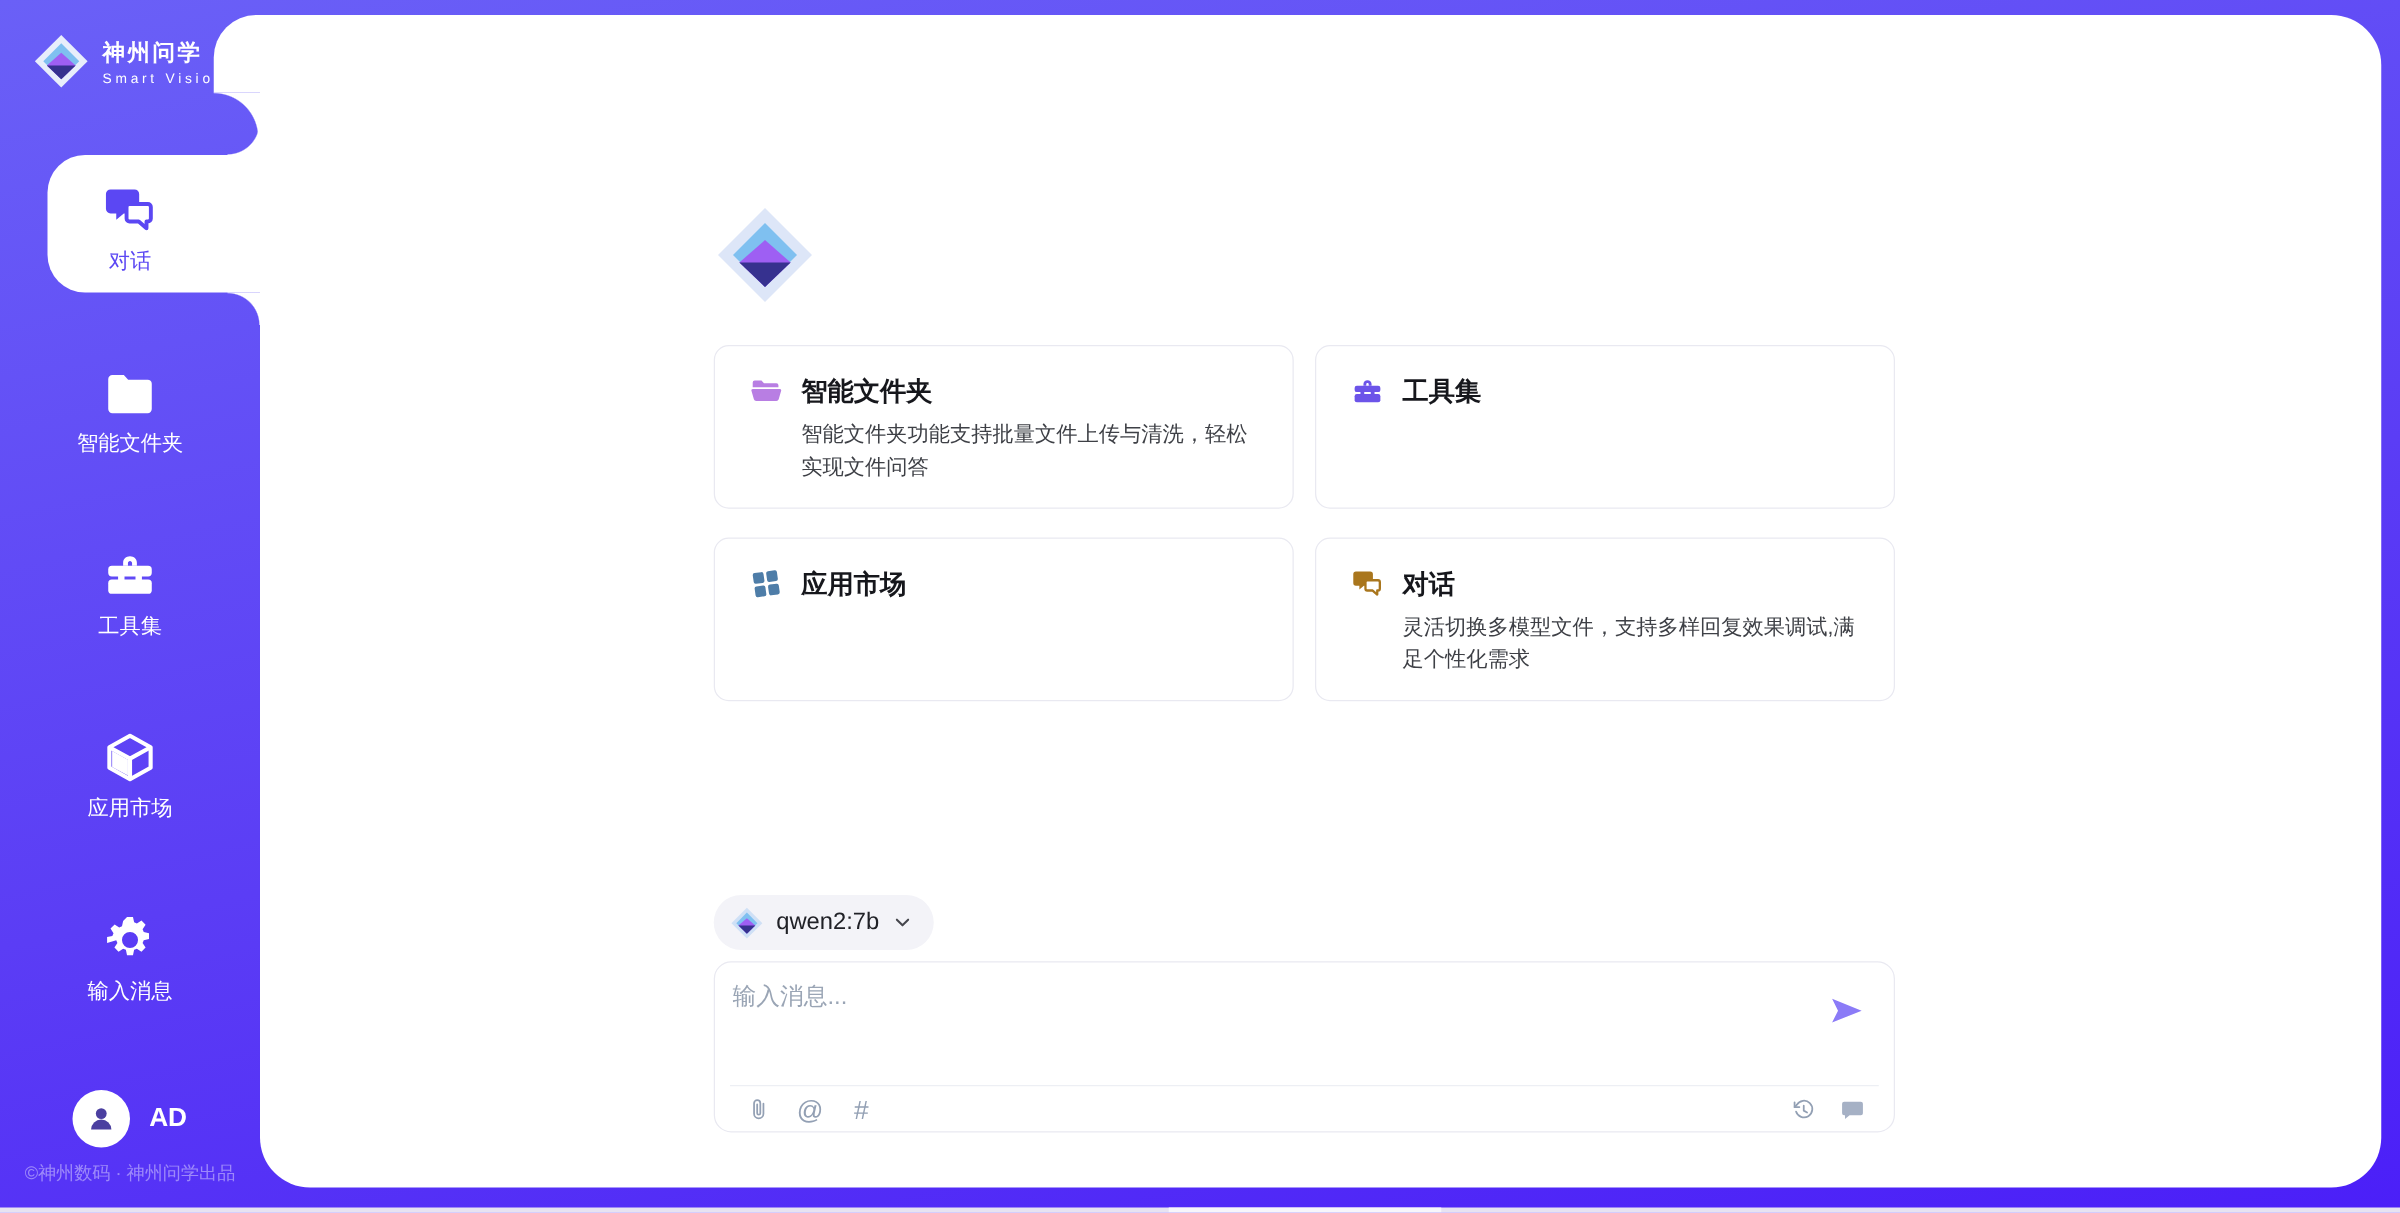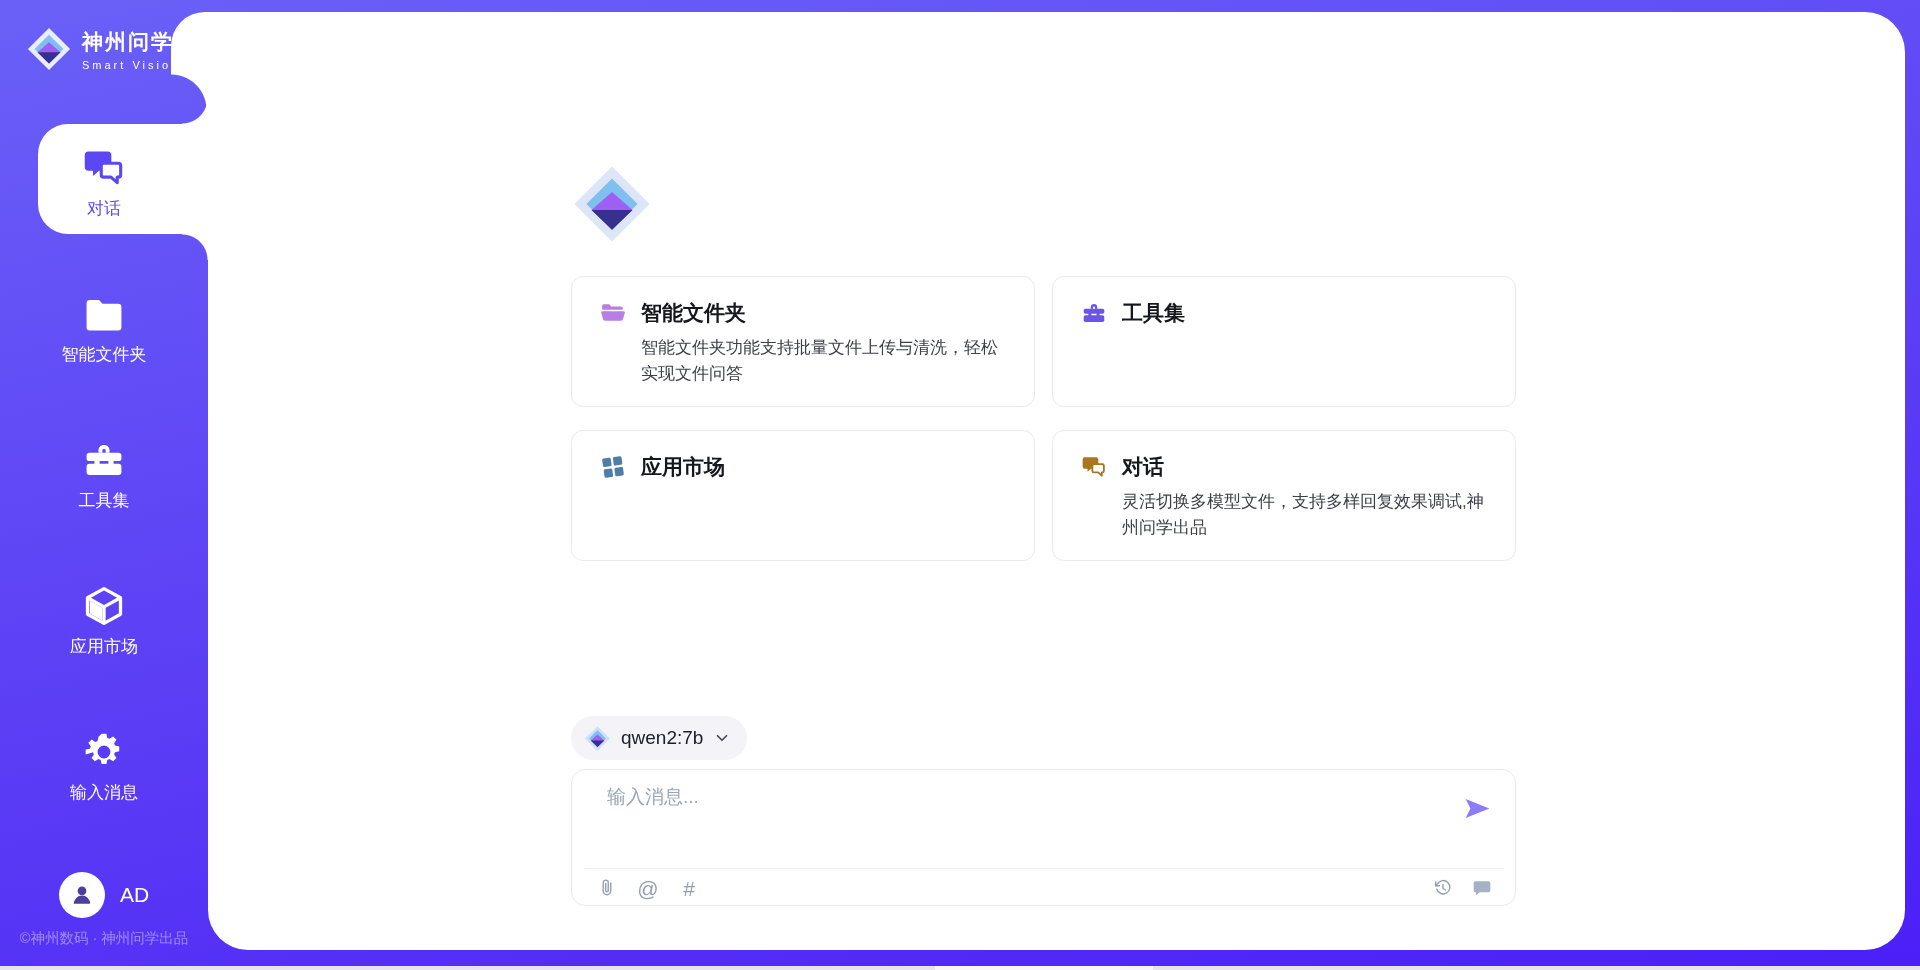--- a/index.html
+++ b/index.html
@@ -6,39 +6,39 @@
   html,body { width:1920px; height:970px; }
   body { font-family:"Liberation Sans","DejaVu Sans",sans-serif; }
   .stage { position:relative; width:1920px; height:970px; overflow:hidden;
            background:linear-gradient(168deg,#6a60f7 0%,#5b3df5 55%,#4b1ff8 100%); }
 
   
   .sidebar { position:absolute; left:0; top:0; width:208px; height:100%; }
   .logo { position:absolute; top:26px; left:26px; display:flex; align-items:center; gap:10px; }
   .logo svg { width:46px; height:46px; }
   .logo-text { display:flex; flex-direction:column; }
-  .logo-title { color:#fff; font-size:21px; font-weight:bold; letter-spacing:2px; }
+  .logo-title { color:#fff; font-size:18px; font-weight:bold; letter-spacing:2px; }
   .logo-sub { color:#fff; font-size:11px; letter-spacing:3px; margin-top:3px; }
 
   .nav-blob { position:absolute; left:38px; top:124px; width:170px; height:110px;
               background:#fff; border-radius:30px 0 0 30px; }
   .nav-blob::before { content:''; position:absolute; right:0; top:-26px; width:26px; height:26px;
               background:radial-gradient(circle at 0 0, rgba(0,0,0,0) 25px, #fff 26px); }
   .nav-blob::after { content:''; position:absolute; right:0; bottom:-26px; width:26px; height:26px;
               background:radial-gradient(circle at 0 100%, rgba(0,0,0,0) 25px, #fff 26px); }
 
   .nav-item { position:absolute; left:0; width:208px; display:flex; flex-direction:column;
               align-items:center; gap:7px; color:#fff; cursor:pointer; }
   .nav-item svg { width:44px; height:44px; }
   .nav-item .nav-label { font-size:17px; }
   .nav-item.active { color:#5b47f3; }
   .ni-0 { top:146px; } .ni-1 { top:292px; } .ni-2 { top:438px; } .ni-3 { top:584px; } .ni-4 { top:730px; }
 
   .user { position:absolute; top:872px; left:0; width:208px; display:flex; align-items:center;
-          justify-content:center; gap:15px; cursor:pointer; }
+          justify-content:center; gap:15px; cursor:pointer;font-weight:bold; }
   .avatar { width:46px; height:46px; border-radius:50%; background:#fff; display:flex;
             align-items:center; justify-content:center; }
   .avatar svg { width:26px; height:26px; color:#4b3fa0; }
   .user-name { color:#fff; font-size:21px; }
   .side-footer { position:absolute; top:929px; left:0; width:208px; text-align:center;
           color:rgba(255,255,255,0.42); font-size:14.5px; white-space:nowrap; }
 
   
   .content { position:absolute; left:208px; top:12px; right:15px; bottom:20px; background:#fff;
              border-radius:0 40px 40px 40px; }
@@ -65,21 +65,21 @@
   .ic-apps { color:#4e7da8; } .ic-chat { color:#a9761d; }
 
   .model-pill { position:absolute; top:704px; left:0; height:44px; display:inline-flex; align-items:center;
           gap:10px; padding:0 16px 0 13px; background:#f3f3f8; border-radius:22px; cursor:pointer; }
   .model-pill .diamond { width:27px; height:27px; }
   .model-name { font-size:19px; color:#202127;text-align:right; }
   .model-pill .chev { width:18px; height:18px; color:#45464d; }
 
   .composer { position:absolute; top:757px; left:0; width:945px; height:137px;
           border:1px solid #e9e9f1; border-radius:14px; background:#fff; }
-  .composer textarea { position:absolute; top:14px; left:35px; width:850px; height:74px; border:none;
+  .composer textarea { position:absolute; top:14px; left:14px; width:850px; height:74px; border:none;
           outline:none; resize:none; font-family:inherit; font-size:19px; color:#30323a; background:transparent; }
   .composer textarea::placeholder { color:#9aa5b5; }
   .send-button { position:absolute; top:25px; right:24px; width:27px; height:27px; color:#8b7bf7; cursor:pointer; }
   .send-button svg { width:27px; height:27px; }
   .composer-divider { position:absolute; top:98px; left:12px; right:12px; height:1px; background:#edeff4; }
   .composer-toolbar { position:absolute; top:106px; left:24px; right:22px; height:24px;
           display:flex; justify-content:space-between; align-items:center; }
   .tools-left { display:flex; align-items:center; gap:19px; }
   .tools-right { display:flex; align-items:center; gap:17px; }
   .tool-btn { display:flex; align-items:center; justify-content:center; width:22px; height:22px;
@@ -222,21 +222,21 @@
         </div>
 
         <div class="card">
           <div class="card-head">
             <svg class="ic-chat" viewBox="0 0 24 24">
               <path fill="currentColor" d="M3.5 3h10.5a2 2 0 0 1 2 2v6.5a2 2 0 0 1-2 2H9.3L6 16.3v-2.8H3.5a2 2 0 0 1-2-2V5a2 2 0 0 1 2-2z"></path>
               <path fill="#fff" stroke="currentColor" stroke-width="1.7" stroke-linejoin="round" d="M11.8 9.4h8a1.3 1.3 0 0 1 1.3 1.3v5a1.3 1.3 0 0 1-1.3 1.3h-.6v3l-3.4-3h-4a1.3 1.3 0 0 1-1.3-1.3v-5a1.3 1.3 0 0 1 1.3-1.3z"></path>
             </svg>
             <span class="card-title">对话</span>
           </div>
-          <div class="card-desc">灵活切换多模型文件，支持多样回复效果调试,神州问学出品</div>
+          <div class="card-desc">灵活切换多模型文件，支持多样回复效果调试,满足个性化需求</div>
         </div>
 
       </div>
 
       <div class="model-pill">
         <svg class="diamond" viewBox="0 0 48 48">
           <polygon points="24,2 46,24 24,46 2,24" fill="#cfe0f6"></polygon>
           <polygon points="24,9 39,24 24,39 9,24" fill="#7fc0f0"></polygon>
           <polygon points="24,17 36,27.5 24,39 12,27.5" fill="#9e5ff3"></polygon>
           <polygon points="12,27.5 36,27.5 24,39" fill="#36318f"></polygon>

